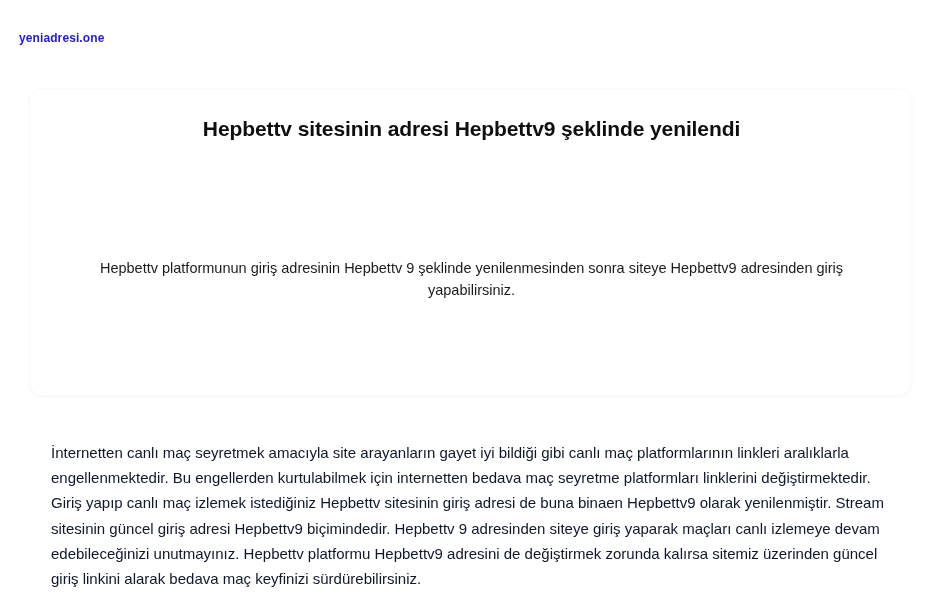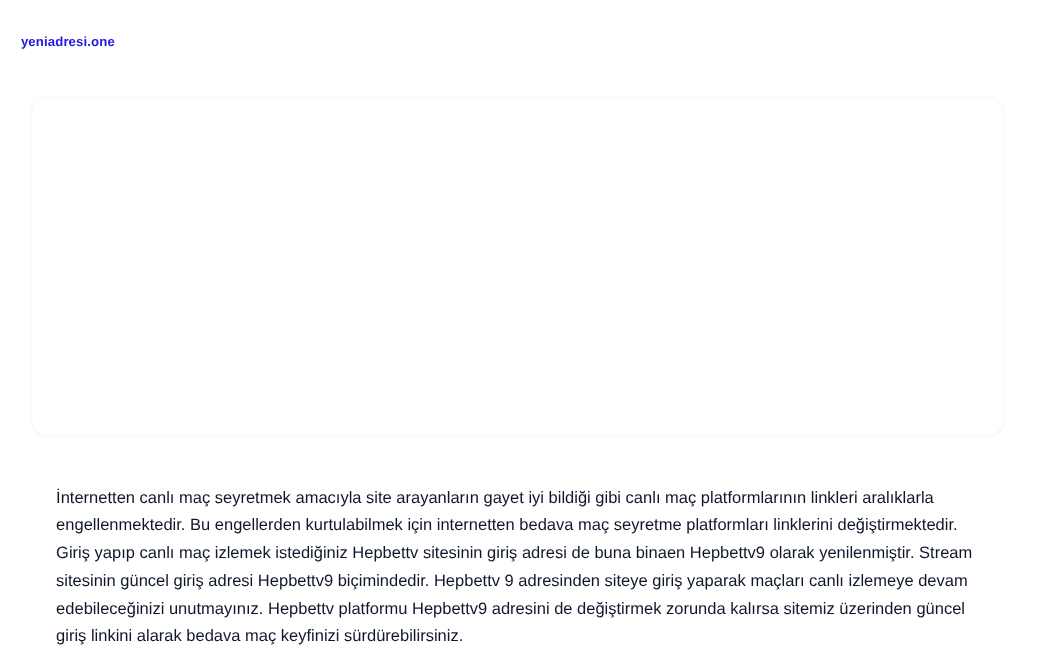--- a/index.html
+++ b/index.html
@@ -117,18 +117,20 @@
 </style>
 </head>
 <body>
 
 <header class="site-header">
   <a class="brand-logo">yeniadresi.one</a>
 </header>
 
 <section class="hero-card">
 
+  <h1 class="hero-title">Hepbettv sitesinin adresi Hepbettv9 şeklinde yenilendi</h1>
 
 
+  <p class="hero-subtitle">Hepbettv platformunun giriş adresinin Hepbettv 9 şeklinde yenilenmesinden sonra siteye Hepbettv9 adresinden giriş yapabilirsiniz.</p>
 
 </section>
 
 <p class="article-body">İnternetten canlı maç seyretmek amacıyla site arayanların gayet iyi bildiği gibi canlı maç platformlarının linkleri aralıklarla engellenmektedir. Bu engellerden kurtulabilmek için internetten bedava maç seyretme platformları linklerini değiştirmektedir. Giriş yapıp canlı maç izlemek istediğiniz Hepbettv sitesinin giriş adresi de buna binaen Hepbettv9 olarak yenilenmiştir. Stream sitesinin güncel giriş adresi Hepbettv9 biçimindedir. Hepbettv 9 adresinden siteye giriş yaparak maçları canlı izlemeye devam edebileceğinizi unutmayınız. Hepbettv platformu Hepbettv9 adresini de değiştirmek zorunda kalırsa sitemiz üzerinden güncel giriş linkini alarak bedava maç keyfinizi sürdürebilirsiniz.</p>
 
 </body></html>

